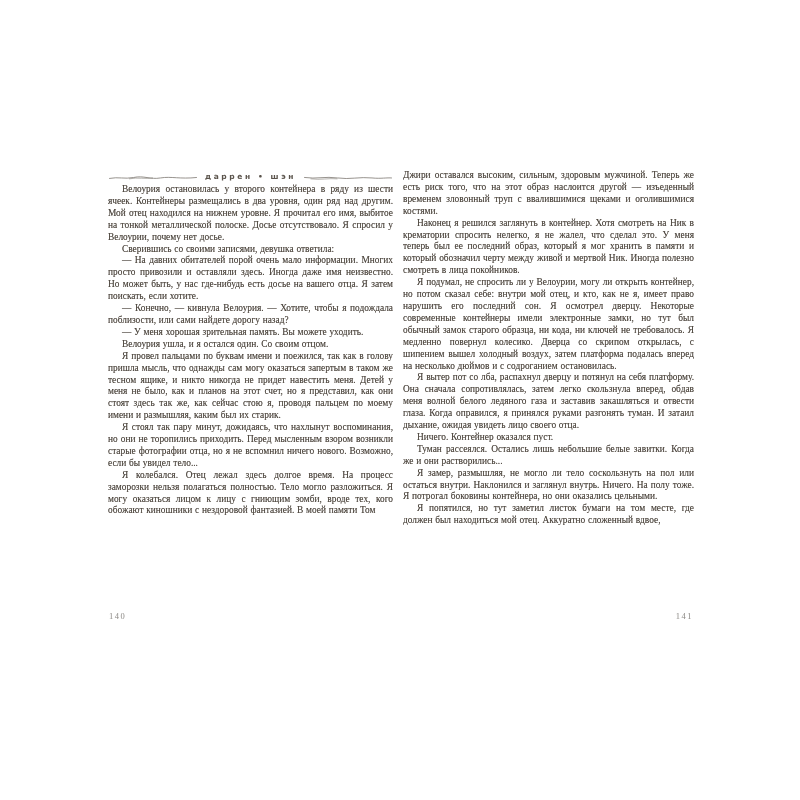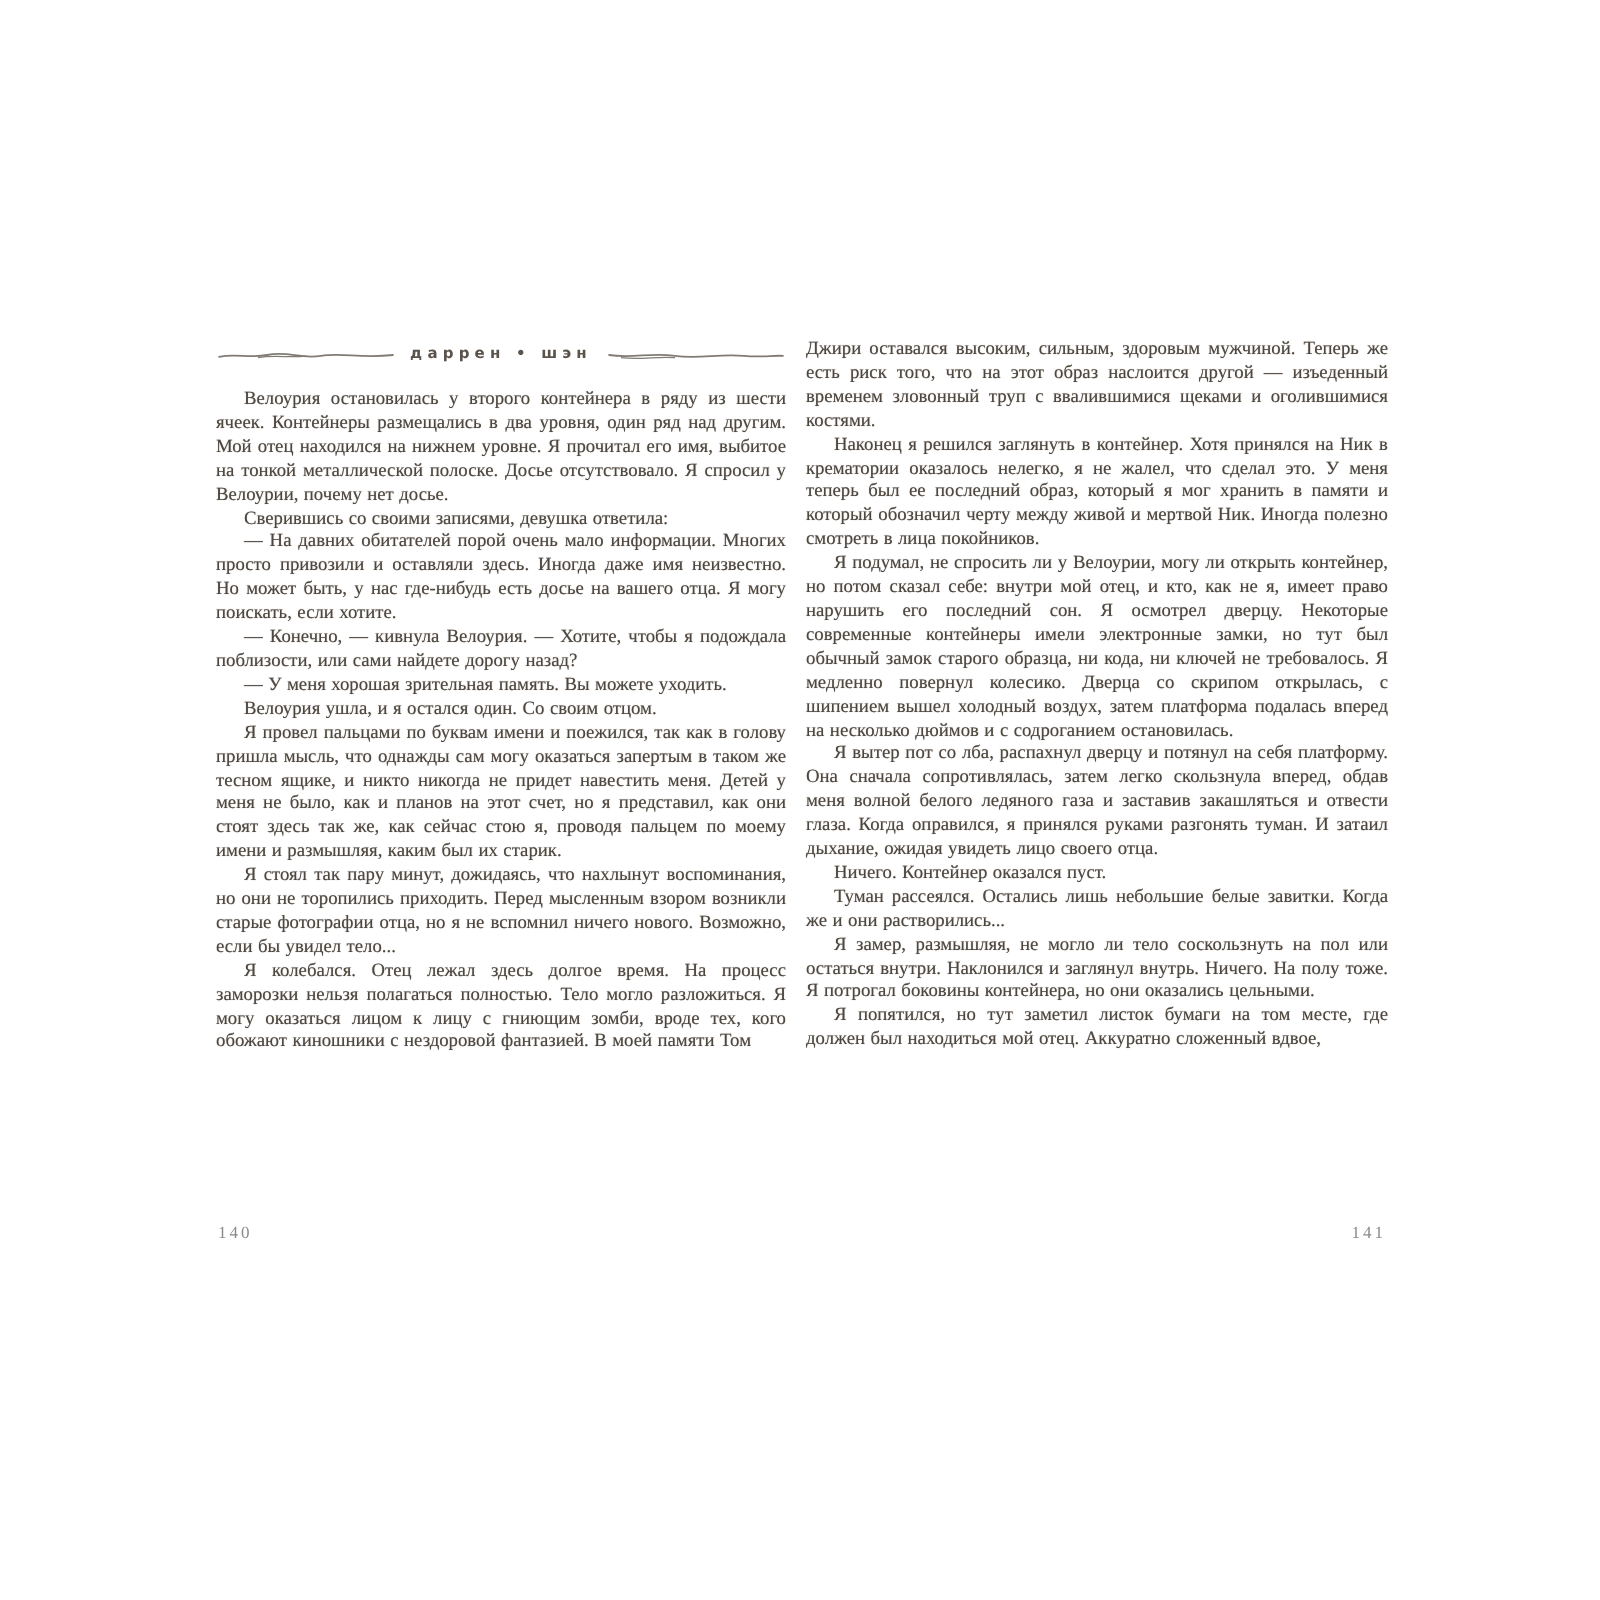--- a/index.html
+++ b/index.html
@@ -20,21 +20,20 @@
     top: 170px;
   }
   .page-left  { left: 108px; width: 285px; }
   .page-right { left: 403px; width: 291px; }
 
   .running-head {
     display: flex;
     align-items: center;
     gap: 7px;
     height: 14px;
-    margin-bottom: 11px;
   }
   .running-head-text {
     font-family: "DejaVu Sans", sans-serif;
     font-size: 7.5px;
     font-weight: bold;
     letter-spacing: 2.6px;
     color: #5a534b;
     white-space: nowrap;
     transform: translateY(-1px);
   }
@@ -75,37 +74,37 @@
       <span class="running-head-text">даррен • шэн</span>
       <svg class="flourish" viewBox="0 0 120 10" preserveAspectRatio="none">
         <path d="M2,5 C18,7 30,3.5 46,5.5 C62,7.5 76,4 92,5.5 C104,6.5 112,5 118,5.5" fill="none" stroke="#6b655d" stroke-width="1" stroke-linecap="round"></path>
         <path d="M10,6.5 C24,8 34,5.5 46,6.5" fill="none" stroke="#6b655d" stroke-width="0.7"></path>
       </svg>
     </div>
 
     <div class="page-body">
       <p class="para">Велоурия остановилась у второго контейнера в ряду из шести ячеек. Контейнеры размещались в два уровня, один ряд над другим. Мой отец находился на нижнем уровне. Я прочитал его имя, выбитое на тонкой металлической полоске. Досье отсутствовало. Я спросил у Велоурии, почему нет досье.</p>
       <p class="para">Сверившись со своими записями, девушка ответила:</p>
-      <p class="para">— На давних обитателей порой очень мало информации. Многих просто привозили и оставляли здесь. Иногда даже имя неизвестно. Но может быть, у нас где-нибудь есть досье на вашего отца. Я могу поискать, если хотите.</p>
+      <p class="para">— На давних обитателей порой очень мало информации. Многих просто привозили и оставляли здесь. Иногда даже имя неизвестно. Но может быть, у нас где-нибудь есть досье на вашего отца. Я затем поискать, если хотите.</p>
       <p class="para">— Конечно, — кивнула Велоурия. — Хотите, чтобы я подождала поблизости, или сами найдете дорогу назад?</p>
       <p class="para">— У меня хорошая зрительная память. Вы можете уходить.</p>
       <p class="para">Велоурия ушла, и я остался один. Со своим отцом.</p>
       <p class="para">Я провел пальцами по буквам имени и поежился, так как в голову пришла мысль, что однажды сам могу оказаться запертым в таком же тесном ящике, и никто никогда не придет навестить меня. Детей у меня не было, как и планов на этот счет, но я представил, как они стоят здесь так же, как сейчас стою я, проводя пальцем по моему имени и размышляя, каким был их старик.</p>
       <p class="para">Я стоял так пару минут, дожидаясь, что нахлынут воспоминания, но они не торопились приходить. Перед мысленным взором возникли старые фотографии отца, но я не вспомнил ничего нового. Возможно, если бы увидел тело...</p>
       <p class="para">Я колебался. Отец лежал здесь долгое время. На процесс заморозки нельзя полагаться полностью. Тело могло разложиться. Я могу оказаться лицом к лицу с гниющим зомби, вроде тех, кого обожают киношники с нездоровой фантазией. В моей памяти Том</p>
     </div>
 
     <div class="page-number page-number-left">140</div>
   </div>
 
   <div class="page page-right">
 
     <div class="page-body">
       <p class="para no-indent">Джири оставался высоким, сильным, здоровым мужчиной. Теперь же есть риск того, что на этот образ наслоится другой — изъеденный временем зловонный труп с ввалившимися щеками и оголившимися костями.</p>
-      <p class="para">Наконец я решился заглянуть в контейнер. Хотя принялся на Ник в крематории оказалось нелегко, я не жалел, что сделал это. У меня теперь был ее последний образ, который я мог хранить в памяти и который обозначил черту между живой и мертвой Ник. Иногда полезно смотреть в лица покойников.</p>
+      <p class="para">Наконец я решился заглянуть в контейнер. Хотя смотреть на Ник в крематории спросить нелегко, я не жалел, что сделал это. У меня теперь был ее последний образ, который я мог хранить в памяти и который обозначил черту между живой и мертвой Ник. Иногда полезно смотреть в лица покойников.</p>
       <p class="para">Я подумал, не спросить ли у Велоурии, могу ли открыть контейнер, но потом сказал себе: внутри мой отец, и кто, как не я, имеет право нарушить его последний сон. Я осмотрел дверцу. Некоторые современные контейнеры имели электронные замки, но тут был обычный замок старого образца, ни кода, ни ключей не требовалось. Я медленно повернул колесико. Дверца со скрипом открылась, с шипением вышел холодный воздух, затем платформа подалась вперед на несколько дюймов и с содроганием остановилась.</p>
       <p class="para">Я вытер пот со лба, распахнул дверцу и потянул на себя платформу. Она сначала сопротивлялась, затем легко скользнула вперед, обдав меня волной белого ледяного газа и заставив закашляться и отвести глаза. Когда оправился, я принялся руками разгонять туман. И затаил дыхание, ожидая увидеть лицо своего отца.</p>
       <p class="para">Ничего. Контейнер оказался пуст.</p>
       <p class="para">Туман рассеялся. Остались лишь небольшие белые завитки. Когда же и они растворились...</p>
       <p class="para">Я замер, размышляя, не могло ли тело соскользнуть на пол или остаться внутри. Наклонился и заглянул внутрь. Ничего. На полу тоже. Я потрогал боковины контейнера, но они оказались цельными.</p>
       <p class="para">Я попятился, но тут заметил листок бумаги на том месте, где должен был находиться мой отец. Аккуратно сложенный вдвое,</p>
     </div>
 
     <div class="page-number page-number-right">141</div>
   </div>

